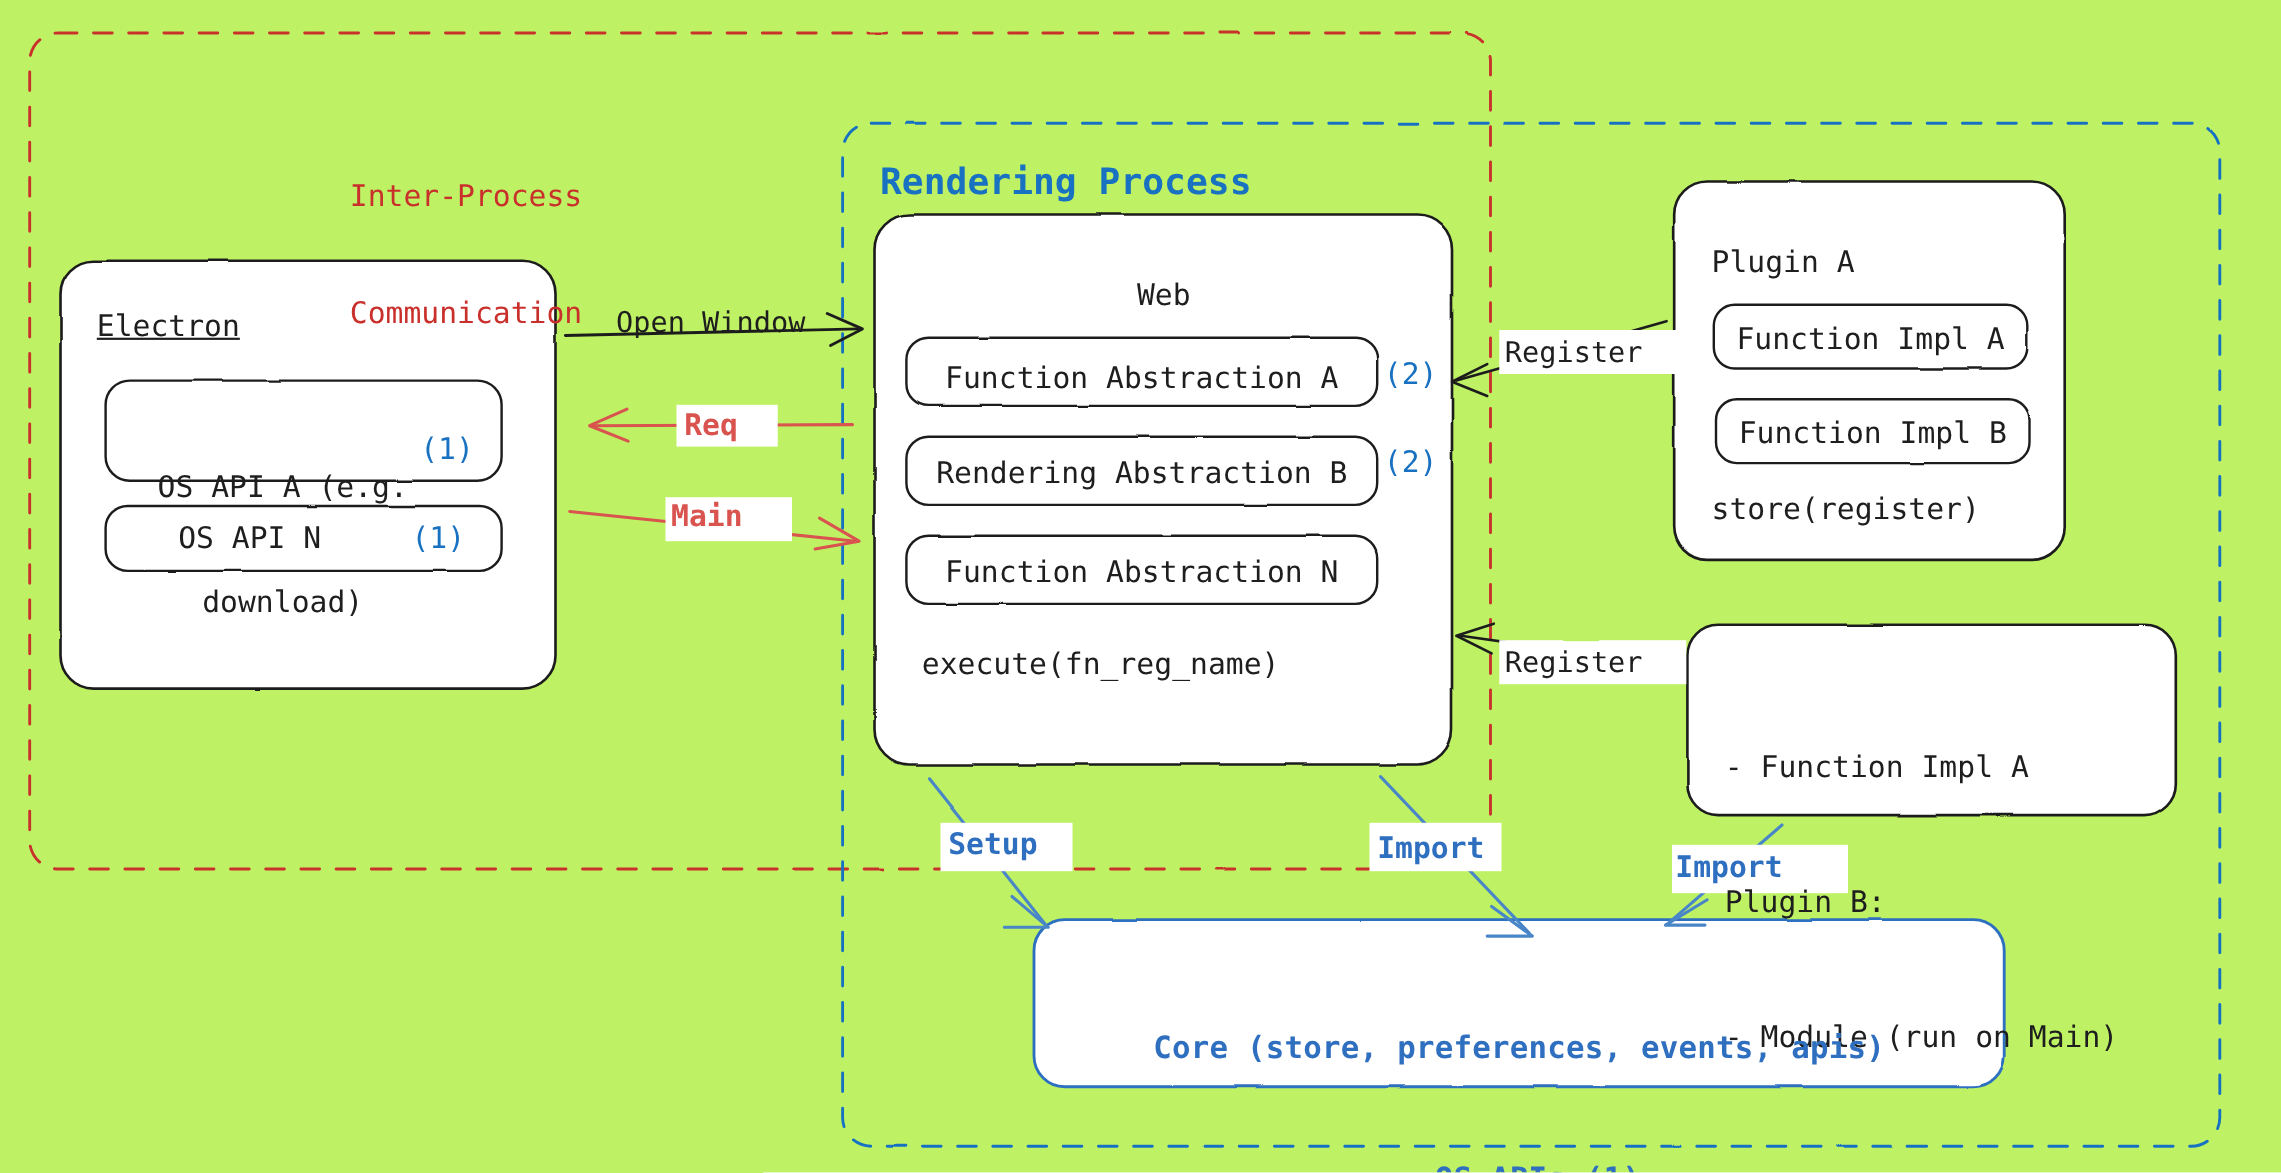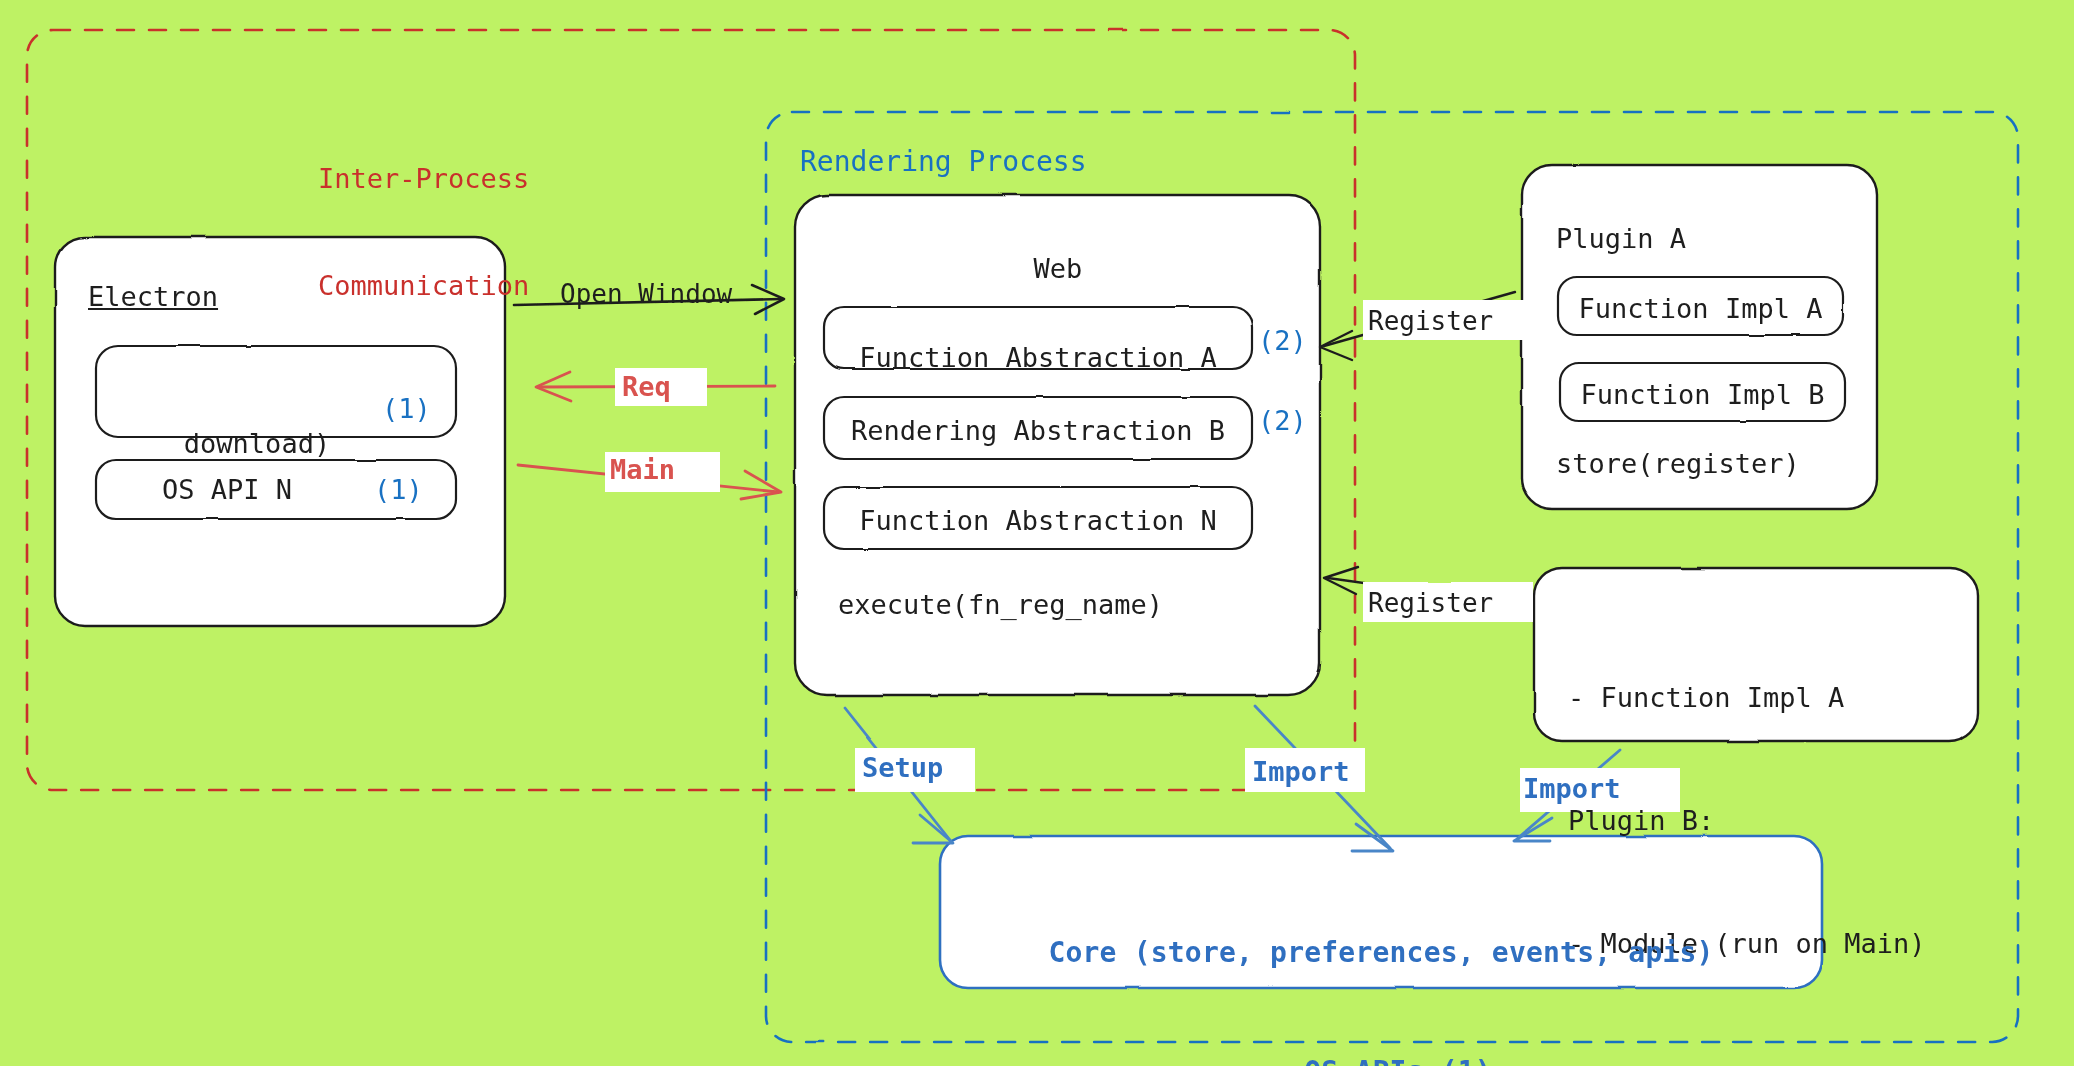--- a/index.html
+++ b/index.html
@@ -36,22 +36,22 @@
 
   
   .grp-title-red {
     color: #c9302c;
     font-size: 27px;
     line-height: 1.32;
     font-weight: 400;
   }
   .grp-title-blue {
     color: #1971c2;
-    font-size: 28px;
-    font-weight: 400;
+    font-size: 33px;
+    font-weight: 700;
   }
 
   
   .box-title { font-size: 27px; color: #1e1e1e; }
   .box-text  { font-size: 27px; color: #1e1e1e; }
   .tag-blue  { color: #1971c2; font-size: 27px; }
 
   
   .arrow-lbl-black { color: #1e1e1e; font-size: 26px; }
   .arrow-lbl-red   { color: #d9534f; font-size: 27px; font-weight: 700; }
@@ -169,30 +169,31 @@
   <div class="lbl grp-title-red" style="left:318px; top:90px;">
     <div>Inter-Process</div>
     <div>Communication</div>
   </div>
 
   <div class="lbl grp-title-blue" style="left:800px; top:144px;">Rendering Process</div>
 
   <div class="lbl box-title" style="left:88px; top:280px;text-decoration:underline;">Electron</div>
 
   <div class="lbl box-text center" style="left:112px; top:358px; width:290px;">
+    <div>OS API A (e.g.</div>
     <div>download)</div>
   </div>
   <div class="lbl tag-blue" style="left:382px; top:392px;">(1)</div>
 
   <div class="lbl box-text center" style="left:112px; top:473px; width:230px;">OS API N</div>
   <div class="lbl tag-blue" style="left:374px; top:473px;">(1)</div>
 
   <div class="lbl box-title center" style="left:886px; top:252px; width:344px;">Web</div>
 
-  <div class="lbl box-text center" style="left:828px; top:341px; width:420px;">Function Abstraction A</div>
+  <div class="lbl box-text center" style="left:828px; top:328px; width:420px;">Function Abstraction A</div>
   <div class="lbl tag-blue" style="left:1258px; top:324px;">(2)</div>
 
   <div class="lbl box-text center" style="left:828px; top:414px; width:420px;">Rendering Abstraction B</div>
   <div class="lbl tag-blue" style="left:1258px; top:404px;">(2)</div>
 
   <div class="lbl box-text center" style="left:828px; top:504px; width:420px;">Function Abstraction N</div>
 
   <div class="lbl box-text" style="left:838px; top:588px;">execute(fn_reg_name)</div>
 
   <div class="lbl box-title" style="left:1556px; top:222px;">Plugin A</div>

